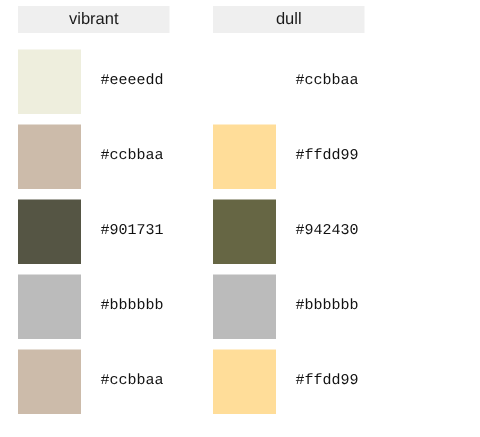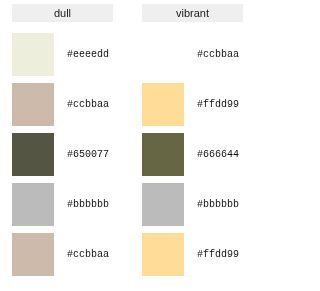--- a/index.html
+++ b/index.html
@@ -70,22 +70,22 @@
     margin-left: 13px;
     white-space: nowrap;
   }
 </style>
 </head>
 <body>
 
 <div class="palette-table">
 
   <div class="header-row">
+    <div class="col-header">vibrant</div>
     <div class="col-header">dull</div>
-    <div class="col-header">vibrant</div>
   </div>
 
   <div class="rows-area">
 
     <div class="swatch-row">
       <div class="cell">
         <div class="swatch" style="background-color: rgb(238, 238, 221);"></div>
         <span class="hex-label">#eeeedd</span>
       </div>
       <div class="cell">
@@ -101,25 +101,25 @@
       </div>
       <div class="cell">
         <div class="swatch" style="background-color: rgb(255, 221, 153);"></div>
         <span class="hex-label">#ffdd99</span>
       </div>
     </div>
 
     <div class="swatch-row">
       <div class="cell">
         <div class="swatch" style="background-color: rgb(85, 85, 68);"></div>
-        <span class="hex-label">#650077</span>
+        <span class="hex-label">#901731</span>
       </div>
       <div class="cell">
         <div class="swatch" style="background-color: rgb(102, 102, 68);"></div>
-        <span class="hex-label">#666644</span>
+        <span class="hex-label">#942430</span>
       </div>
     </div>
 
     <div class="swatch-row">
       <div class="cell">
         <div class="swatch" style="background-color: rgb(187, 187, 187);"></div>
         <span class="hex-label">#bbbbbb</span>
       </div>
       <div class="cell">
         <div class="swatch" style="background-color: rgb(187, 187, 187);"></div>

